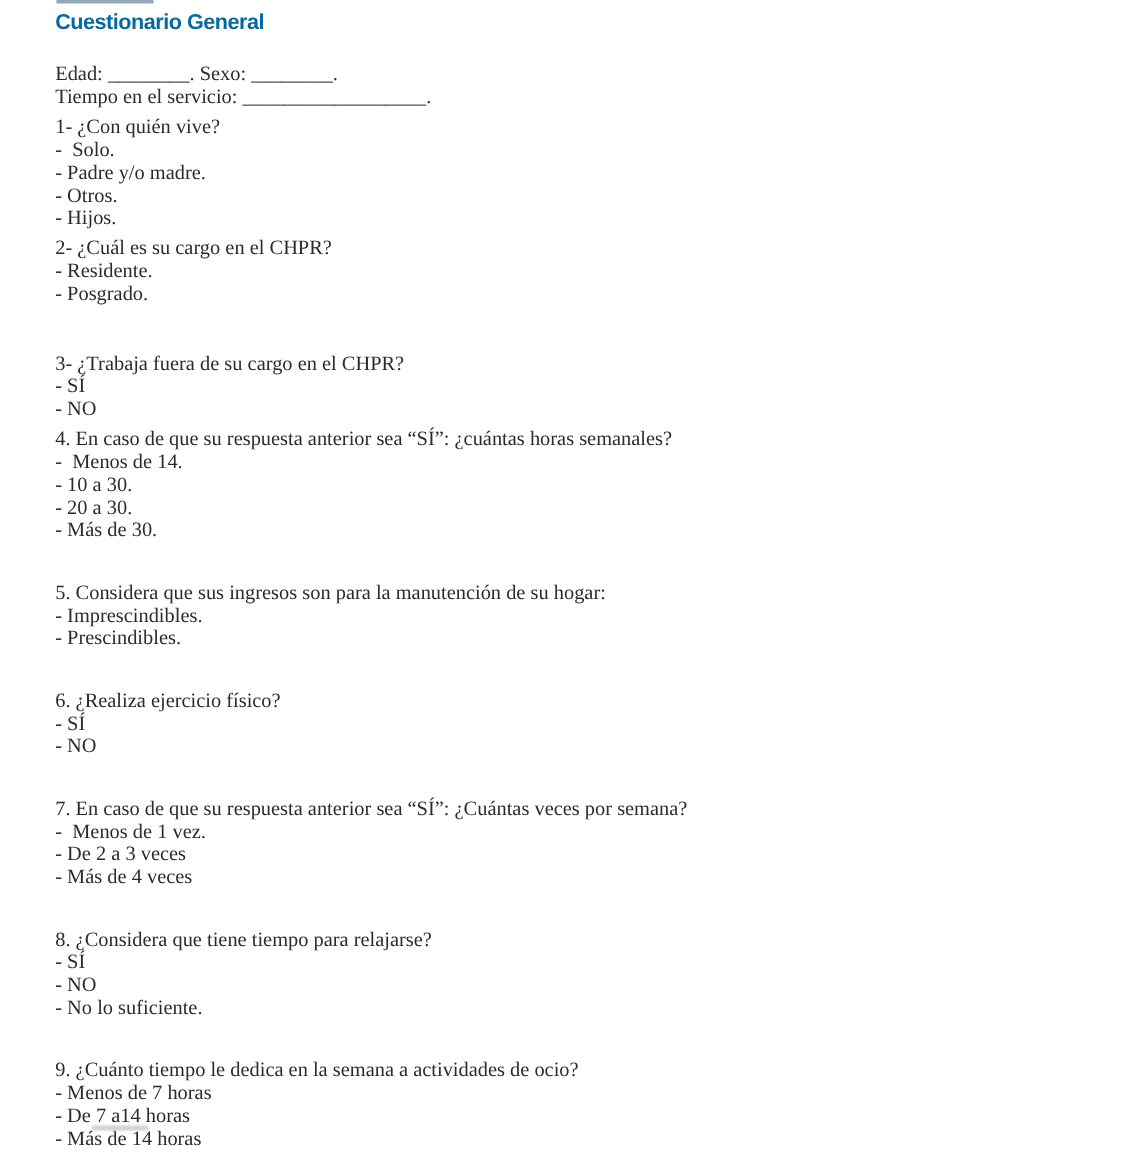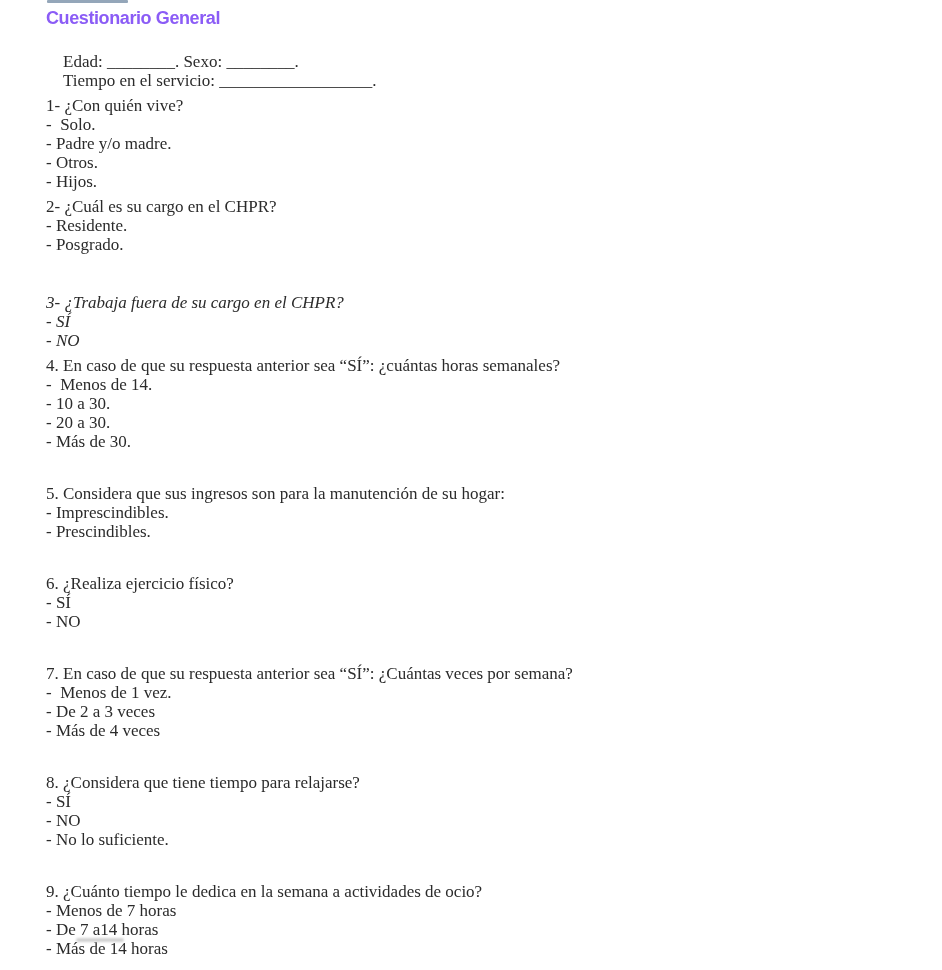--- a/index.html
+++ b/index.html
@@ -24,34 +24,33 @@
     top: 0;
     right: 30px;
   }
   .doc-title {
     margin-top: 9px;
     font-family: "Liberation Sans", sans-serif;
     font-weight: 700;
     font-size: 18px;
     letter-spacing: -0.4px;
     line-height: 19px;
-    color: #8b5cf6;
+    color: #0369a1;
     white-space: pre-wrap;
   }
   .intro {
     margin-top: 24px;
-    margin-left: 17px;
   }
   .line {
     white-space: pre-wrap;
     min-height: 19px;
   }
   .q-block { margin-top: 6px; }
   .q-block.gap-q5, .q-block.gap-std20 { margin-top: 33px; }
-  .q-block.big-gap { margin-top: 39px; font-style: italic; }
+  .q-block.big-gap { margin-top: 39px; }
 
   
   .top-fragment {
     position: absolute;
     left: 47px;
     top: 0;
     width: 81px;
     height: 3px;
     background: #3c5d80;
     opacity: 0.55;

